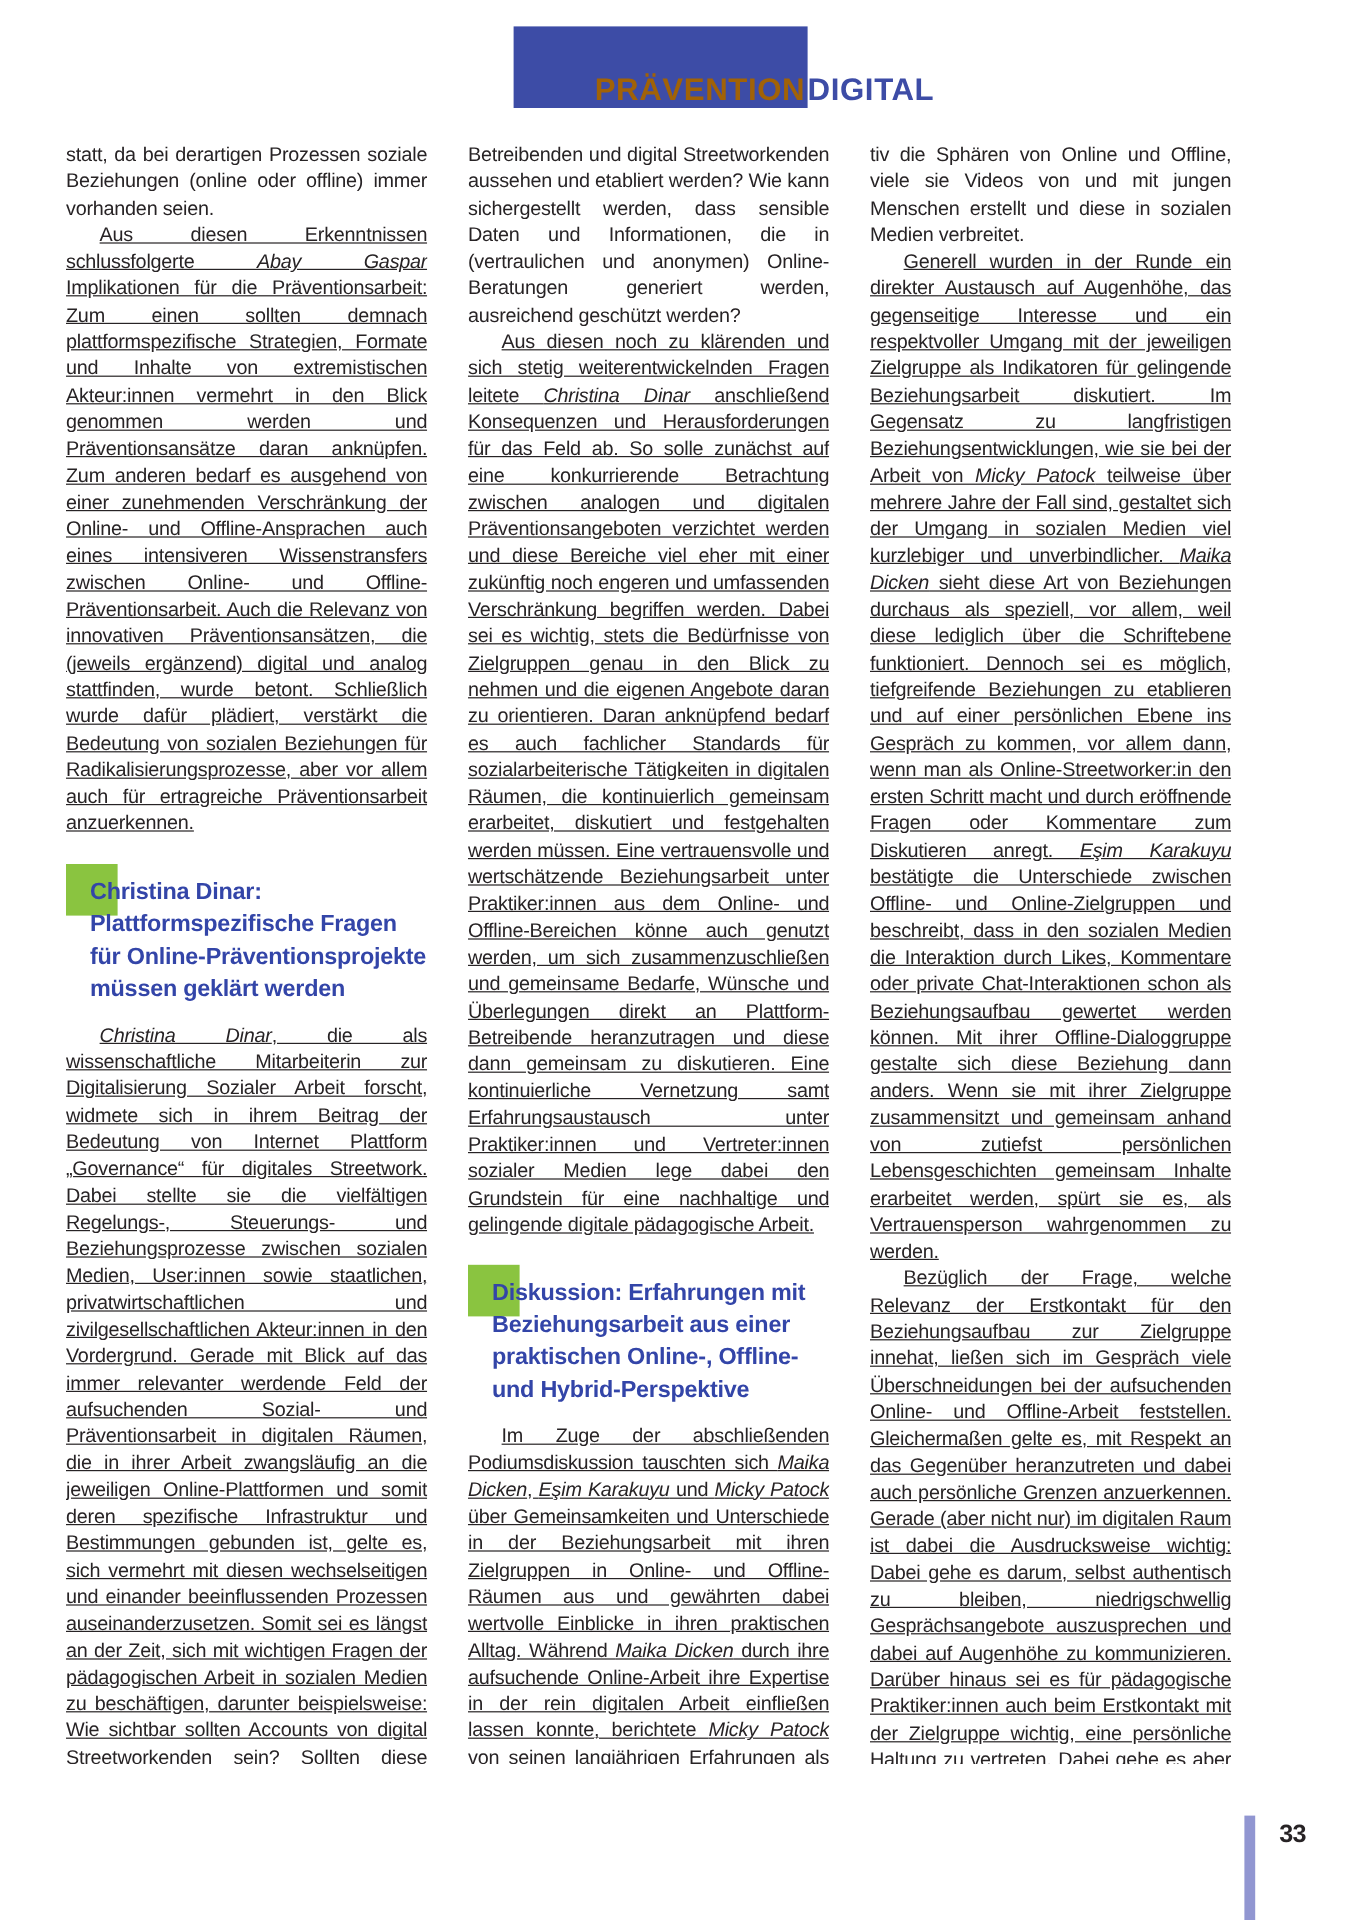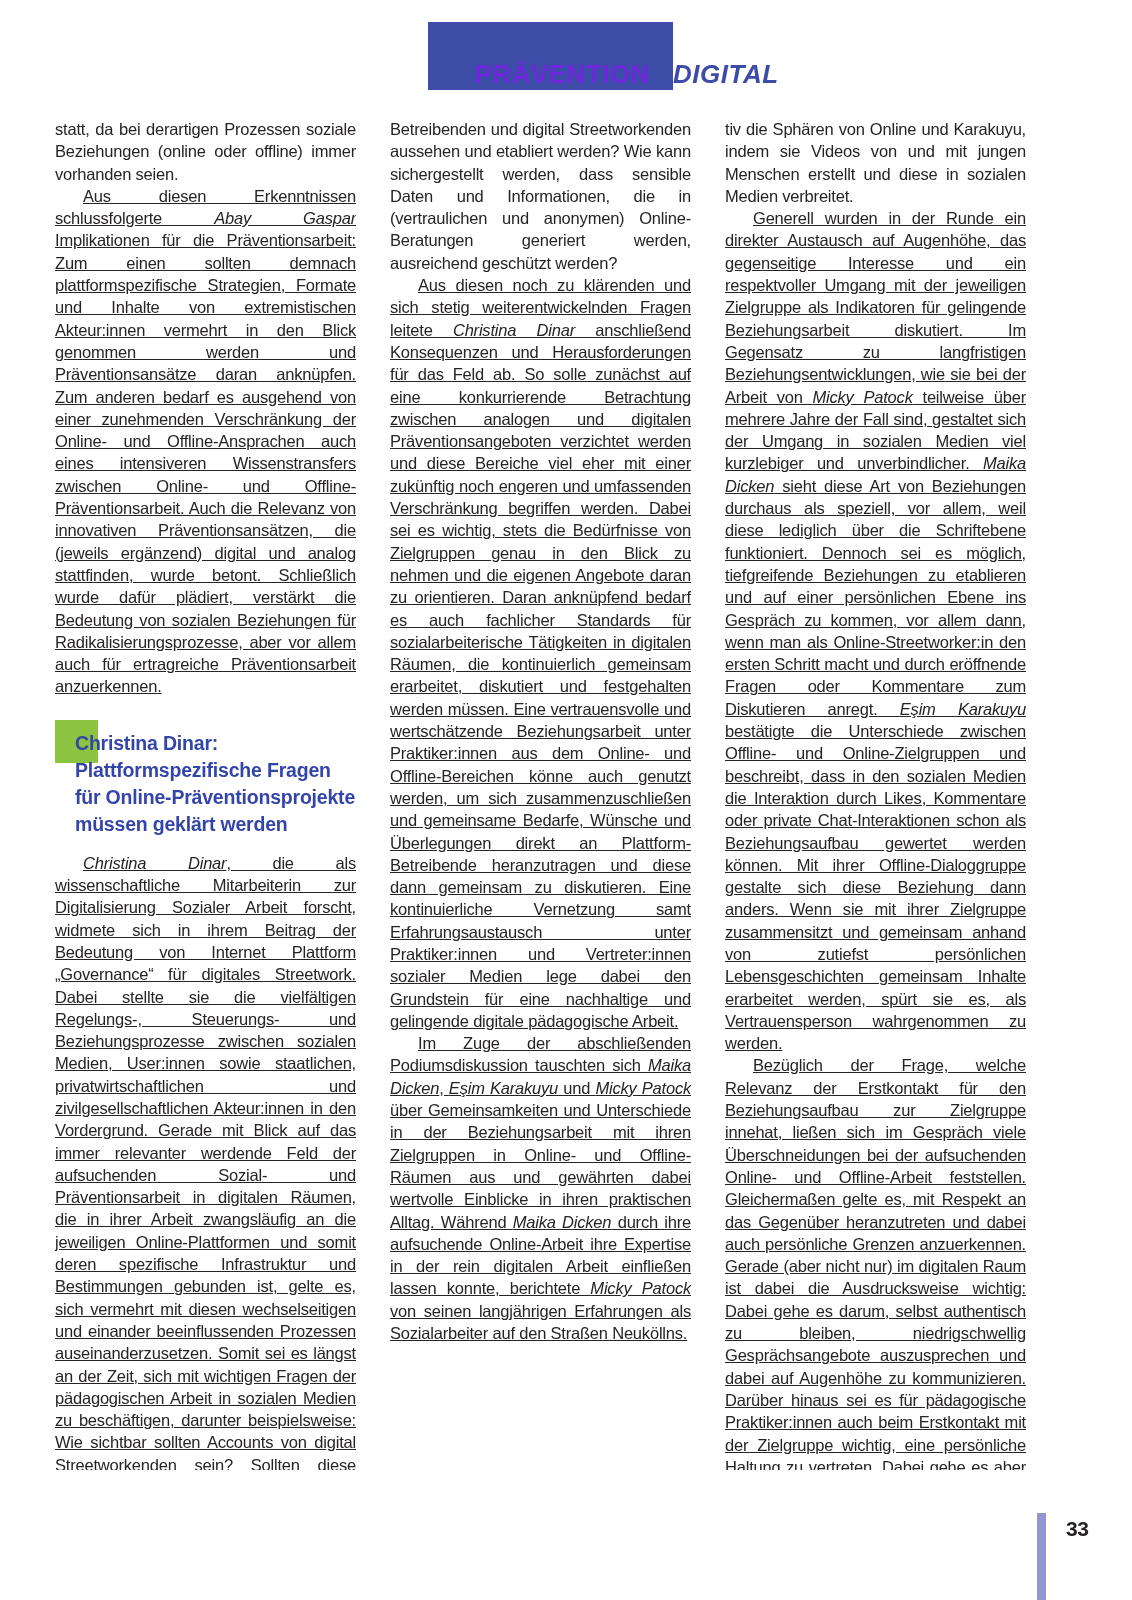--- a/index.html
+++ b/index.html
@@ -11,22 +11,22 @@
     overflow:hidden;
     font-family:"Liberation Sans","DejaVu Sans",sans-serif;
     color:var(--ink,#272325);
   }
   
   .header-box{
     position:absolute;left:428px;top:22px;width:245px;height:68px;
     background:var(--header-blue,#3d4ca6);
   }
   .header-title{position:absolute;top:61px;font-weight:bold;font-size:26px;line-height:26px;letter-spacing:.5px;white-space:nowrap;}
-  .header-title.prev{right:482px;color:#6d28d9;}
-  .header-title.digi{left:673px;color:var(--header-blue,#3d4ca6);font-style:italic;}
+  .header-title.prev{right:461px;color:#a16207;}
+  .header-title.digi{left:673px;color:var(--header-blue,#3d4ca6);}
   
   .columns{
     position:absolute;left:55px;top:118px;width:971px;height:1352px;
     display:flex;gap:34px;
   }
   .col{flex:1;overflow:hidden;}
   .body-p{
     margin:0;
     font-size:16.5px;line-height:22.3px;letter-spacing:-0.2px;
     text-align:justify;
@@ -66,24 +66,25 @@
   <div class="columns">
     <div class="col">
         <p class="body-p"><span>statt, da bei derartigen Prozessen soziale Beziehungen (online oder offline) immer vorhanden seien.</span></p>
         <p class="body-p indent"><span>Aus diesen Erkenntnissen schlussfolgerte </span><em>Abay Gaspar</em><span> Implikationen für die Präventionsarbeit: Zum einen sollten demnach plattformspezifische Strategien, Formate und Inhalte von extremistischen Akteur:innen vermehrt in den Blick genommen werden und Präventionsansätze daran anknüpfen. Zum anderen bedarf es ausgehend von einer zunehmenden Verschränkung der Online- und Offline-Ansprachen auch eines intensiveren Wissenstransfers zwischen Online- und Offline-Präventionsarbeit. Auch die Relevanz von innovativen Präventionsansätzen, die (jeweils ergänzend) digital und analog stattfinden, wurde betont. Schließlich wurde dafür plädiert, verstärkt die Bedeutung von sozialen Beziehungen für Radikalisierungsprozesse, aber vor allem auch für ertragreiche Präventionsarbeit anzuerkennen.</span></p>
         <div class="sec-heading"><span class="sq"></span><span class="h-text">Christina Dinar: Plattformspezifische Fragen für Online-Präventionsprojekte müssen geklärt werden</span></div>
         <p class="body-p indent"><em>Christina Dinar</em><span>, die als wissenschaftliche Mitarbeiterin zur Digitalisierung Sozialer Arbeit forscht, widmete sich in ihrem Beitrag der Bedeutung von Internet Plattform „Governance“ für digitales Streetwork. Dabei stellte sie die vielfältigen Regelungs-, Steuerungs- und Beziehungsprozesse zwischen sozialen Medien, User:innen sowie staatlichen, privatwirtschaftlichen und zivilgesellschaftlichen Akteur:innen in den Vordergrund. Gerade mit Blick auf das immer relevanter werdende Feld der aufsuchenden Sozial- und Präventionsarbeit in digitalen Räumen, die in ihrer Arbeit zwangsläufig an die jeweiligen Online-Plattformen und somit deren spezifische Infrastruktur und Bestimmungen gebunden ist, gelte es, sich vermehrt mit diesen wechselseitigen und einander beeinflussenden Prozessen auseinanderzusetzen. Somit sei es längst an der Zeit, sich mit wichtigen Fragen der pädagogischen Arbeit in sozialen Medien zu beschäftigen, darunter beispielsweise: Wie sichtbar sollten Accounts von digital Streetworkenden sein? Sollten diese einen Sonderstatus auf Plattformen (etwa mit bestimmten Rechten oder Verifizierungen) bekommen? Wie könnten direkte Kooperationen und gar eine Zusammenarbeit zwischen Plattform-</span></p>
       </div>
     <div class="col">
         <p class="body-p"><span>Betreibenden und digital Streetworkenden aussehen und etabliert werden? Wie kann sichergestellt werden, dass sensible Daten und Informationen, die in (vertraulichen und anonymen) Online-Beratungen generiert werden, ausreichend geschützt werden?</span></p>
         <p class="body-p indent"><span>Aus diesen noch zu klärenden und sich stetig weiterentwickelnden Fragen leitete </span><em>Christina Dinar</em><span> anschließend Konsequenzen und Herausforderungen für das Feld ab. So solle zunächst auf eine konkurrierende Betrachtung zwischen analogen und digitalen Präventionsangeboten verzichtet werden und diese Bereiche viel eher mit einer zukünftig noch engeren und umfassenden Verschränkung begriffen werden. Dabei sei es wichtig, stets die Bedürfnisse von Zielgruppen genau in den Blick zu nehmen und die eigenen Angebote daran zu orientieren. Daran anknüpfend bedarf es auch fachlicher Standards für sozialarbeiterische Tätigkeiten in digitalen Räumen, die kontinuierlich gemeinsam erarbeitet, diskutiert und festgehalten werden müssen. Eine vertrauensvolle und wertschätzende Beziehungsarbeit unter Praktiker:innen aus dem Online- und Offline-Bereichen könne auch genutzt werden, um sich zusammenzuschließen und gemeinsame Bedarfe, Wünsche und Überlegungen direkt an Plattform-Betreibende heranzutragen und diese dann gemeinsam zu diskutieren. Eine kontinuierliche Vernetzung samt Erfahrungsaustausch unter Praktiker:innen und Vertreter:innen sozialer Medien lege dabei den Grundstein für eine nachhaltige und gelingende digitale pädagogische Arbeit.</span></p>
+        <div class="sec-heading"><span class="sq"></span><span class="h-text">Diskussion: Erfahrungen mit Beziehungsarbeit aus einer praktischen Online-, Offline- und Hybrid-Perspektive</span></div>
         <p class="body-p indent"><span>Im Zuge der abschließenden Podiumsdiskussion tauschten sich </span><em>Maika Dicken</em><span>, </span><em>Eşim Karakuyu</em><span> und </span><em>Micky Patock</em><span> über Gemeinsamkeiten und Unterschiede in der Beziehungsarbeit mit ihren Zielgruppen in Online- und Offline-Räumen aus und gewährten dabei wertvolle Einblicke in ihren praktischen Alltag. Während </span><em>Maika Dicken</em><span> durch ihre aufsuchende Online-Arbeit ihre Expertise in der rein digitalen Arbeit einfließen lassen konnte, berichtete </span><em>Micky Patock</em><span> von seinen langjährigen Erfahrungen als Sozialarbeiter auf den Straßen Neuköllns. </span></p>
       </div>
     <div class="col">
-        <p class="body-p"><span>tiv die Sphären von Online und Karakuyu, indem sie Videos von und mit jungen Menschen erstellt und diese in sozialen Medien verbreitet.</span></p>
+        <p class="body-p"><span>tiv die Sphären von Online und Offline, viele sie Videos von und mit jungen Menschen erstellt und diese in sozialen Medien verbreitet.</span></p>
         <p class="body-p indent"><span>Generell wurden in der Runde ein direkter Austausch auf Augenhöhe, das gegenseitige Interesse und ein respektvoller Umgang mit der jeweiligen Zielgruppe als Indikatoren für gelingende Beziehungsarbeit diskutiert. Im Gegensatz zu langfristigen Beziehungsentwicklungen, wie sie bei der Arbeit von </span><em>Micky Patock</em><span> teilweise über mehrere Jahre der Fall sind, gestaltet sich der Umgang in sozialen Medien viel kurzlebiger und unverbindlicher. </span><em>Maika Dicken</em><span> sieht diese Art von Beziehungen durchaus als speziell, vor allem, weil diese lediglich über die Schriftebene funktioniert. Dennoch sei es möglich, tiefgreifende Beziehungen zu etablieren und auf einer persönlichen Ebene ins Gespräch zu kommen, vor allem dann, wenn man als Online-Streetworker:in den ersten Schritt macht und durch eröffnende Fragen oder Kommentare zum Diskutieren anregt. </span><em>Eşim Karakuyu</em><span> bestätigte die Unterschiede zwischen Offline- und Online-Zielgruppen und beschreibt, dass in den sozialen Medien die Interaktion durch Likes, Kommentare oder private Chat-Interaktionen schon als Beziehungsaufbau gewertet werden können. Mit ihrer Offline-Dialoggruppe gestalte sich diese Beziehung dann anders. Wenn sie mit ihrer Zielgruppe zusammensitzt und gemeinsam anhand von zutiefst persönlichen Lebensgeschichten gemeinsam Inhalte erarbeitet werden, spürt sie es, als Vertrauensperson wahrgenommen zu werden.</span></p>
         <p class="body-p indent"><span>Bezüglich der Frage, welche Relevanz der Erstkontakt für den Beziehungsaufbau zur Zielgruppe innehat, ließen sich im Gespräch viele Überschneidungen bei der aufsuchenden Online- und Offline-Arbeit feststellen. Gleichermaßen gelte es, mit Respekt an das Gegenüber heranzutreten und dabei auch persönliche Grenzen anzuerkennen. Gerade (aber nicht nur) im digitalen Raum ist dabei die Ausdrucksweise wichtig: Dabei gehe es darum, selbst authentisch zu bleiben, niedrigschwellig Gesprächsangebote auszusprechen und dabei auf Augenhöhe zu kommunizieren. Darüber hinaus sei es für pädagogische Praktiker:innen auch beim Erstkontakt mit der Zielgruppe wichtig, eine persönliche Haltung zu vertreten. Dabei gehe es aber nicht um einen erhobenen moralischen Zeigefinger. Unterschiedliche Meinungen können dabei viel eher als Ressource wahr-</span></p>
       </div>
   </div>
 
   <div class="page-bar"></div>
   <div class="page-number">33</div>
 
 </div>
 

